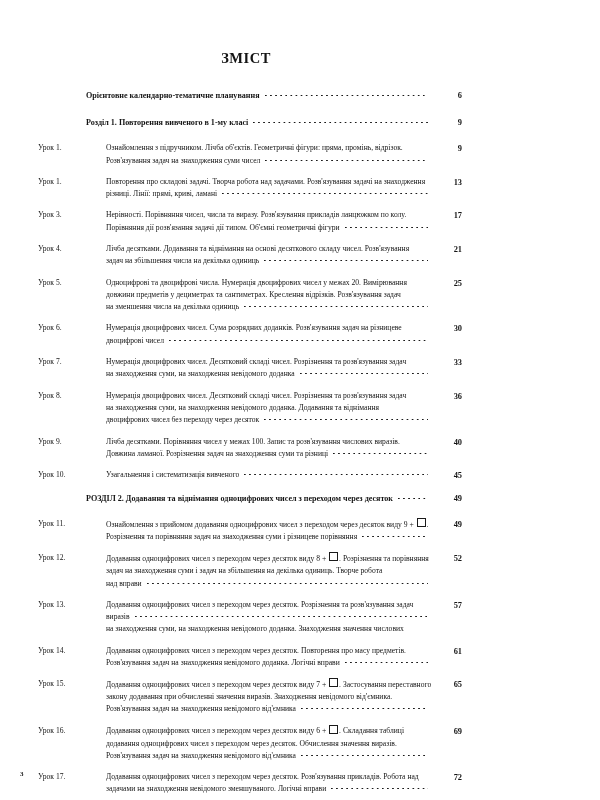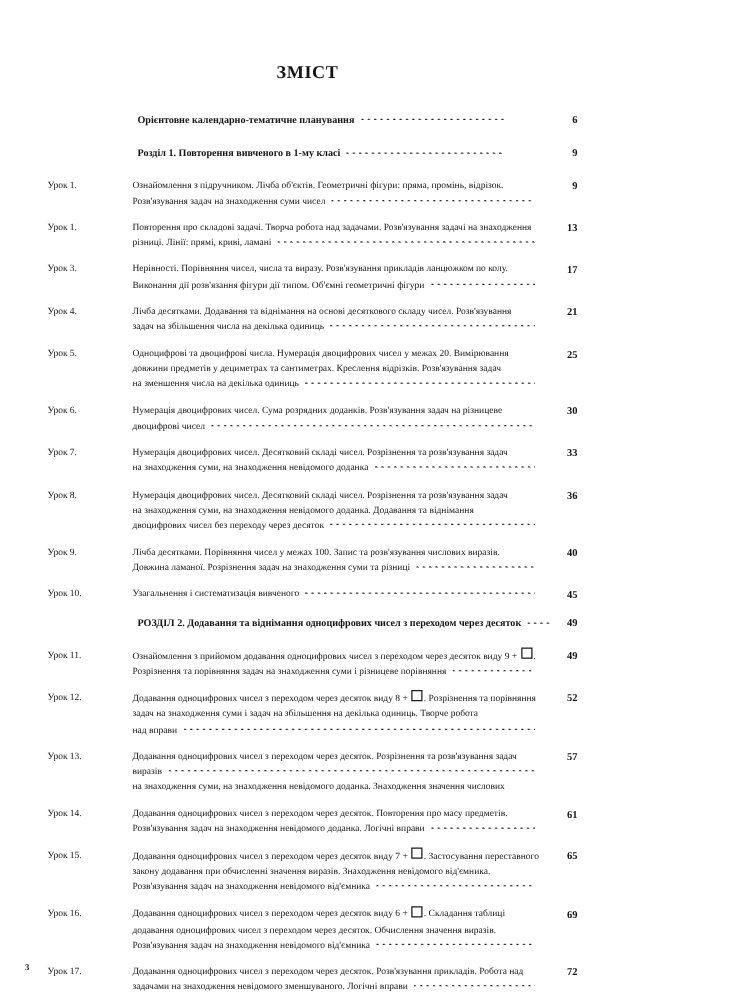--- a/index.html
+++ b/index.html
@@ -64,21 +64,20 @@
     text-align: right;
     font-weight: bold;
     font-size: 8.4px;
     padding-left: 4px;
   }
 
   
   .entry.head {
     font-weight: bold;
     margin-bottom: 13px;
-    gap: 24px;
   }
   .entry.head .entry-body {
     display: flex;
     align-items: baseline;
   }
   .entry.head .head-text {
     font-weight: bold;
     font-size: 8.1px;
     white-space: nowrap;
   }
@@ -185,21 +184,21 @@
           </div>
         </div>
         <div class="entry-page">13</div>
       </div>
       <div class="entry">
         <div class="entry-num">Урок 3.</div>
         <div class="entry-body">
           <div class="lines">
             <div class="line"><span class="txt">Нерівності. Порівняння чисел, числа та виразу. Розв'язування прикладів ланцюжком по колу.</span></div>
             <div class="line last">
-              <span class="txt">Виконання дії розв'язання фігури дії типом. Об'ємні геометричні фігури</span>
+              <span class="txt">Порівняння дії розв'язання задачі дії типом. Об'ємні геометричні фігури</span>
               <span class="leader"></span>
             </div>
           </div>
         </div>
         <div class="entry-page">17</div>
       </div>
       <div class="entry">
         <div class="entry-num">Урок 4.</div>
         <div class="entry-body">
           <div class="lines">

